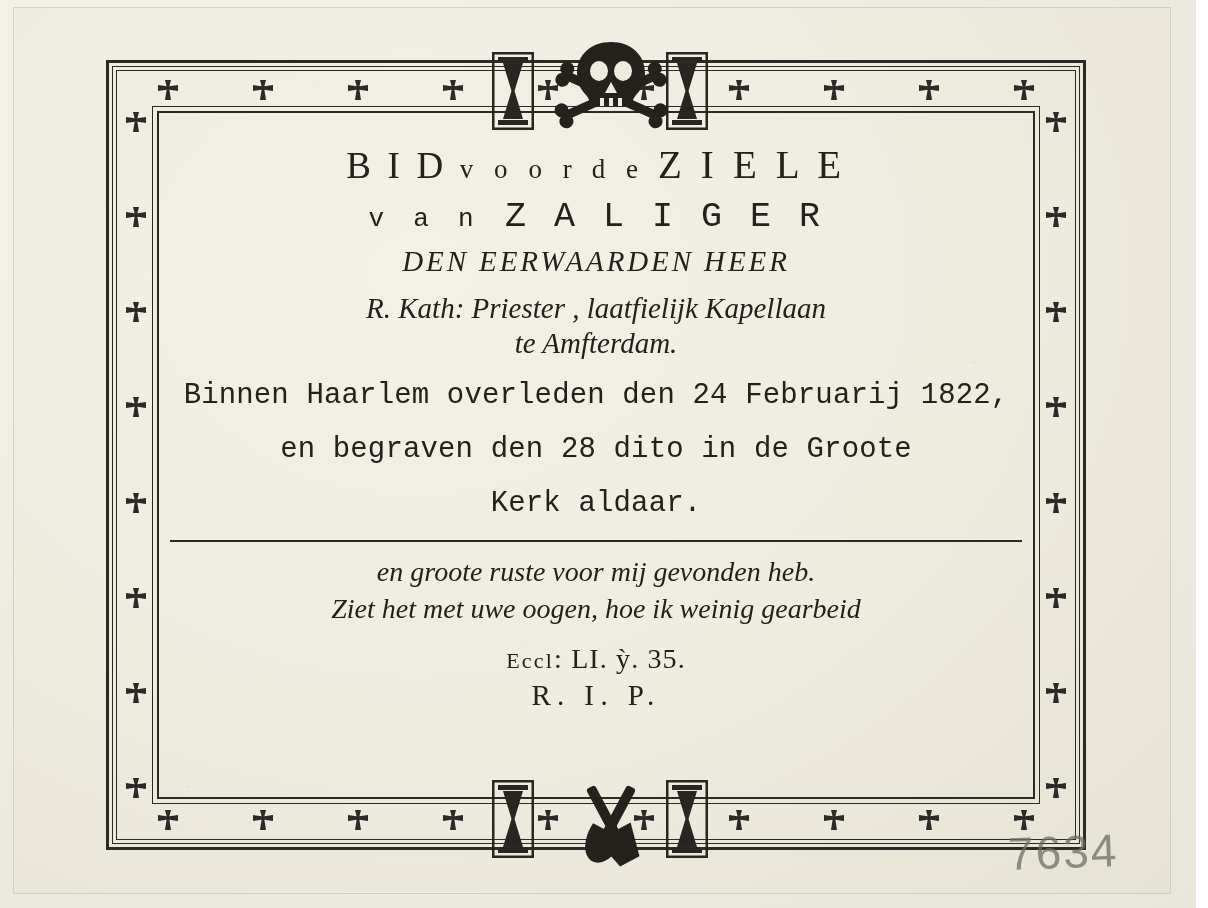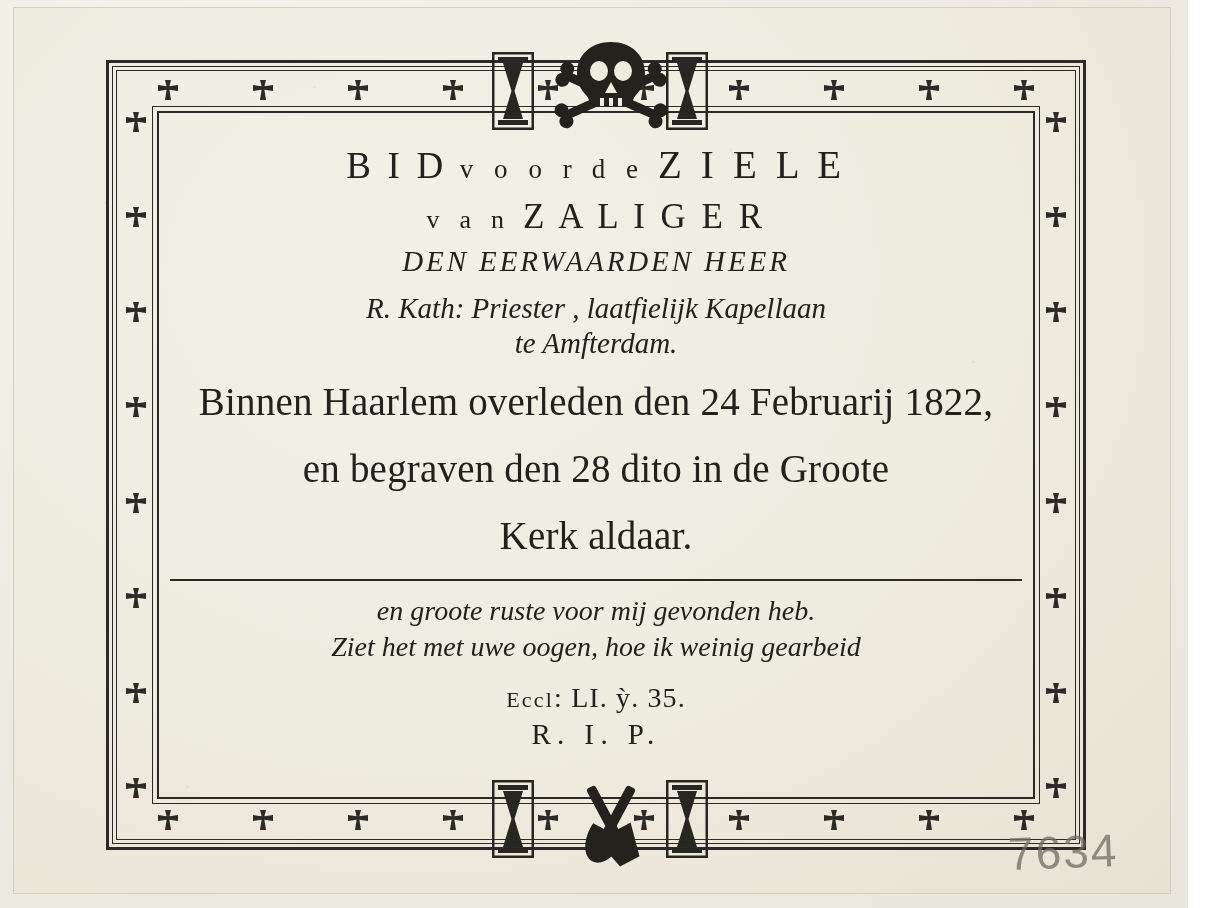--- a/index.html
+++ b/index.html
@@ -15,20 +15,21 @@
   }
 
   
   #scan {
     position: relative;
     width: 1188px;
     height: 908px;
     background:
       radial-gradient(ellipse at 20% 15%, #f4f2ea 0%, #efedE3 45%, #e9e7dc 100%),
       #eeece2;
+    padding-left: 8px;
   }
   
   #card {
     position: absolute;
     left: 14px;
     top: 8px;
     width: 1156px;
     height: 885px;
     background:
       radial-gradient(ellipse at 35% 30%, #f3f1e6 0%, #eeebdf 55%, #e6e3d4 100%);
@@ -147,20 +148,21 @@
     letter-spacing: 0.10em;
     margin: 0 0 10px 0;
   }
   .line1 .sm { font-size: 27px; letter-spacing: 0.26em; }
   .line1 .big { font-size: 39px; letter-spacing: 0.12em; }
 
   .line2 {
     font-size: 35px;
     margin: 0 0 8px 0;
     letter-spacing: 0.10em;
+    font-family: Liberation Mono, monospace;
   }
   .line2 .sm { font-size: 26px; letter-spacing: 0.26em; }
 
   .line3 {
     font-style: italic;
     font-size: 29px;
     letter-spacing: 0.10em;
     margin: 0 0 14px 0;
   }
 
@@ -175,24 +177,25 @@
     font-size: 29px;
     margin: 0 0 2px 0;
   }
   .role2 {
     font-style: italic;
     font-size: 29px;
     margin: 0 0 14px 0;
   }
 
   .body-line {
-    font-size: 39px;
+    font-size: 29px;
     line-height: 1.28;
     margin: 17px;
     letter-spacing: 0.005em;
+    font-family: Liberation Mono, monospace;
   }
 
   hr.rule {
     border: 0;
     border-top: 2px solid #2b2a26;
     margin: 18px 6px 12px 6px;
   }
 
   .verse {
     font-style: italic;

